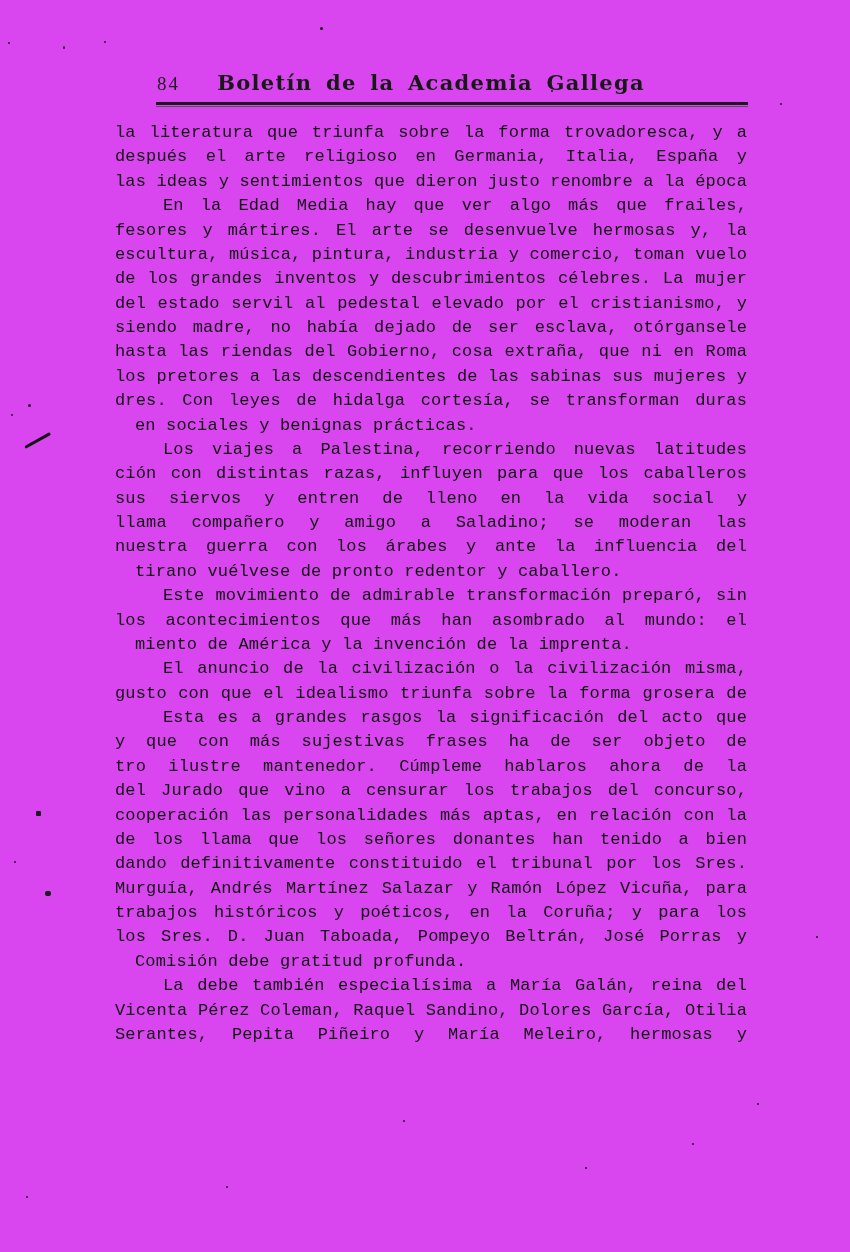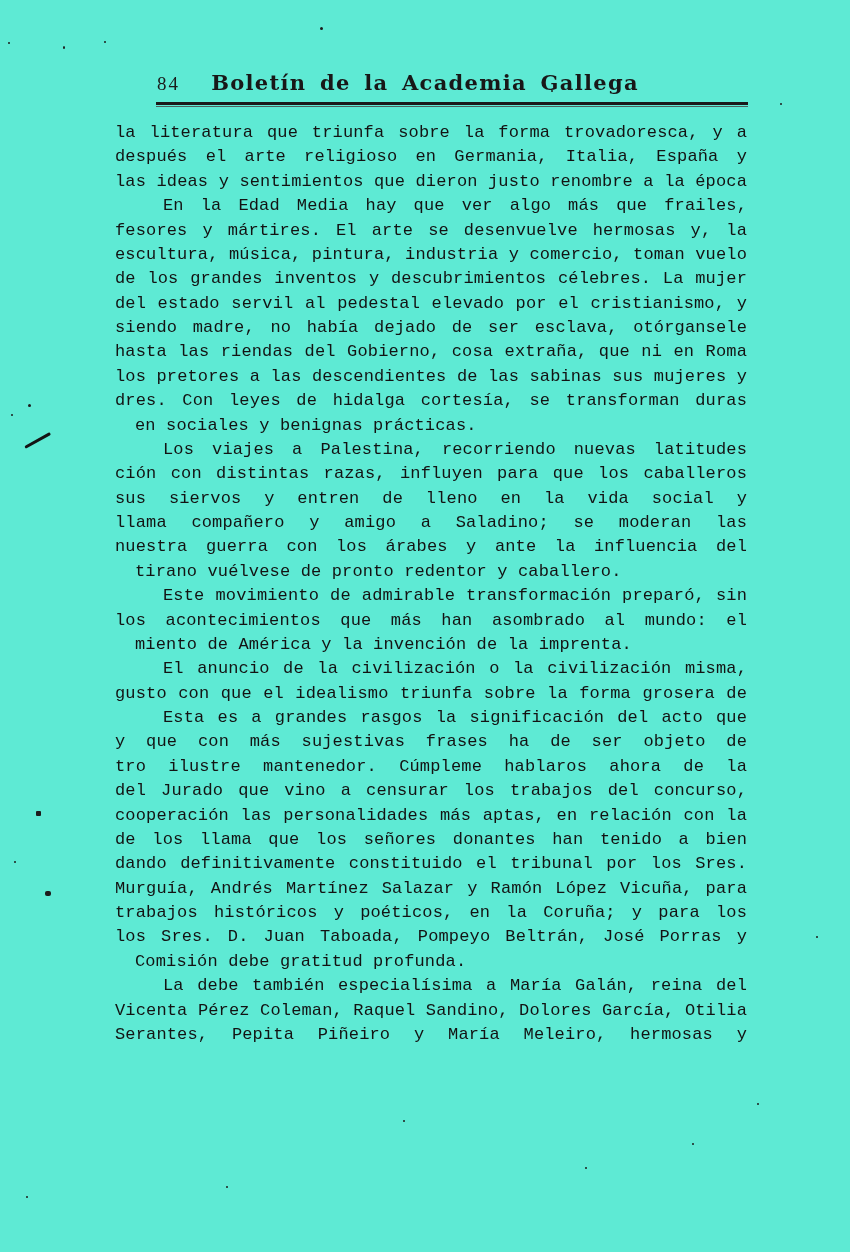--- a/index.html
+++ b/index.html
@@ -1,29 +1,29 @@
 <!DOCTYPE html>
 <html><head>
 <meta charset="utf-8">
 <style>
   html,body{margin:0;padding:0;background:#ffffff;}
   .page{
     position:relative;
     width:850px;height:1252px;
-    background:#5eead4;
+    background:#d946ef;
     overflow:hidden;
     font-family:"Liberation Serif","DejaVu Serif",serif;
     color:#141414;
   }
   .pagenum{
     position:absolute;left:157px;top:73px;
     font-size:19px;letter-spacing:2px;color:#1b1b1b;
   }
   .title{
-    position:absolute;left:109px;top:70px;width:632px;
+    position:absolute;left:115px;top:70px;width:632px;
     text-align:center;
     font-family:"DejaVu Serif","Liberation Serif",serif;
     font-weight:bold;font-size:21px;
     letter-spacing:1.3px;word-spacing:5px;color:#181818;
   }
   .rule{position:absolute;left:156px;top:102px;width:592px;}
   .rule::before{content:"";display:block;height:3px;background:#1a1a1a;}
   .rule::after{content:"";display:block;height:1px;background:#4a4a4a;margin-top:1px;opacity:.85;}
   .body{
     position:absolute;left:115px;top:121px;width:632px;

